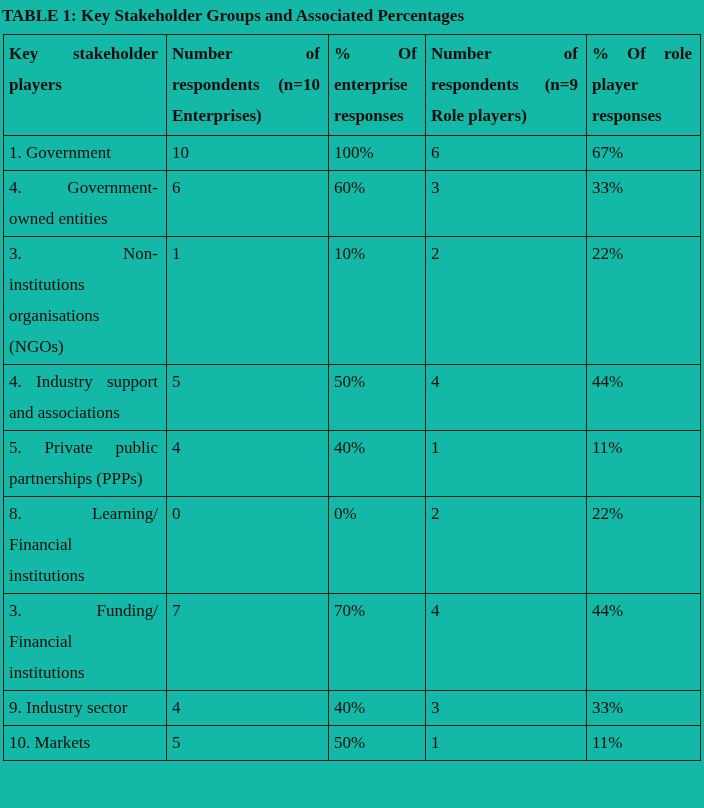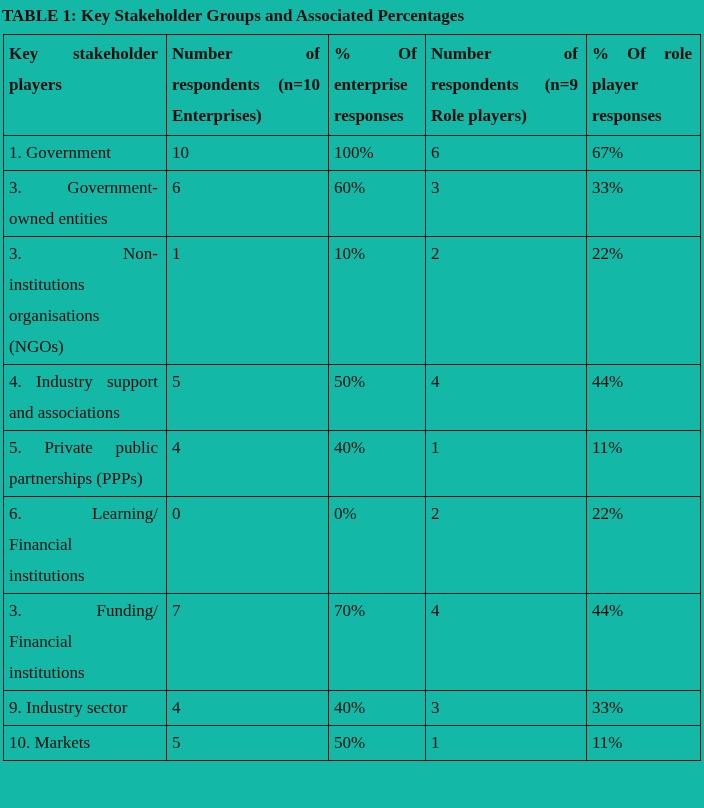--- a/index.html
+++ b/index.html
@@ -109,21 +109,21 @@
           </td>
           <td>
             <div class="ln">6</div>
           </td>
           <td>
             <div class="ln">67%</div>
           </td>
         </tr>
         <tr>
           <td>
-            <div class="ln j">3. Government-</div>
+            <div class="ln j">4. Government-</div>
             <div class="ln">owned entities</div>
           </td>
           <td>
             <div class="ln">6</div>
           </td>
           <td>
             <div class="ln">60%</div>
           </td>
           <td>
             <div class="ln">3</div>
@@ -183,21 +183,21 @@
           </td>
           <td>
             <div class="ln">1</div>
           </td>
           <td>
             <div class="ln">11%</div>
           </td>
         </tr>
         <tr>
           <td>
-            <div class="ln j">6. Learning/</div>
+            <div class="ln j">8. Learning/</div>
             <div class="ln j">Financial</div>
             <div class="ln">institutions</div>
           </td>
           <td>
             <div class="ln">0</div>
           </td>
           <td>
             <div class="ln">0%</div>
           </td>
           <td>

